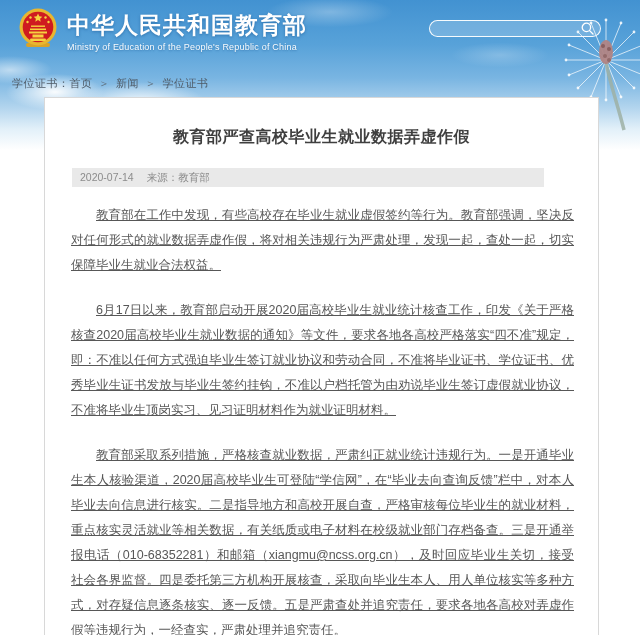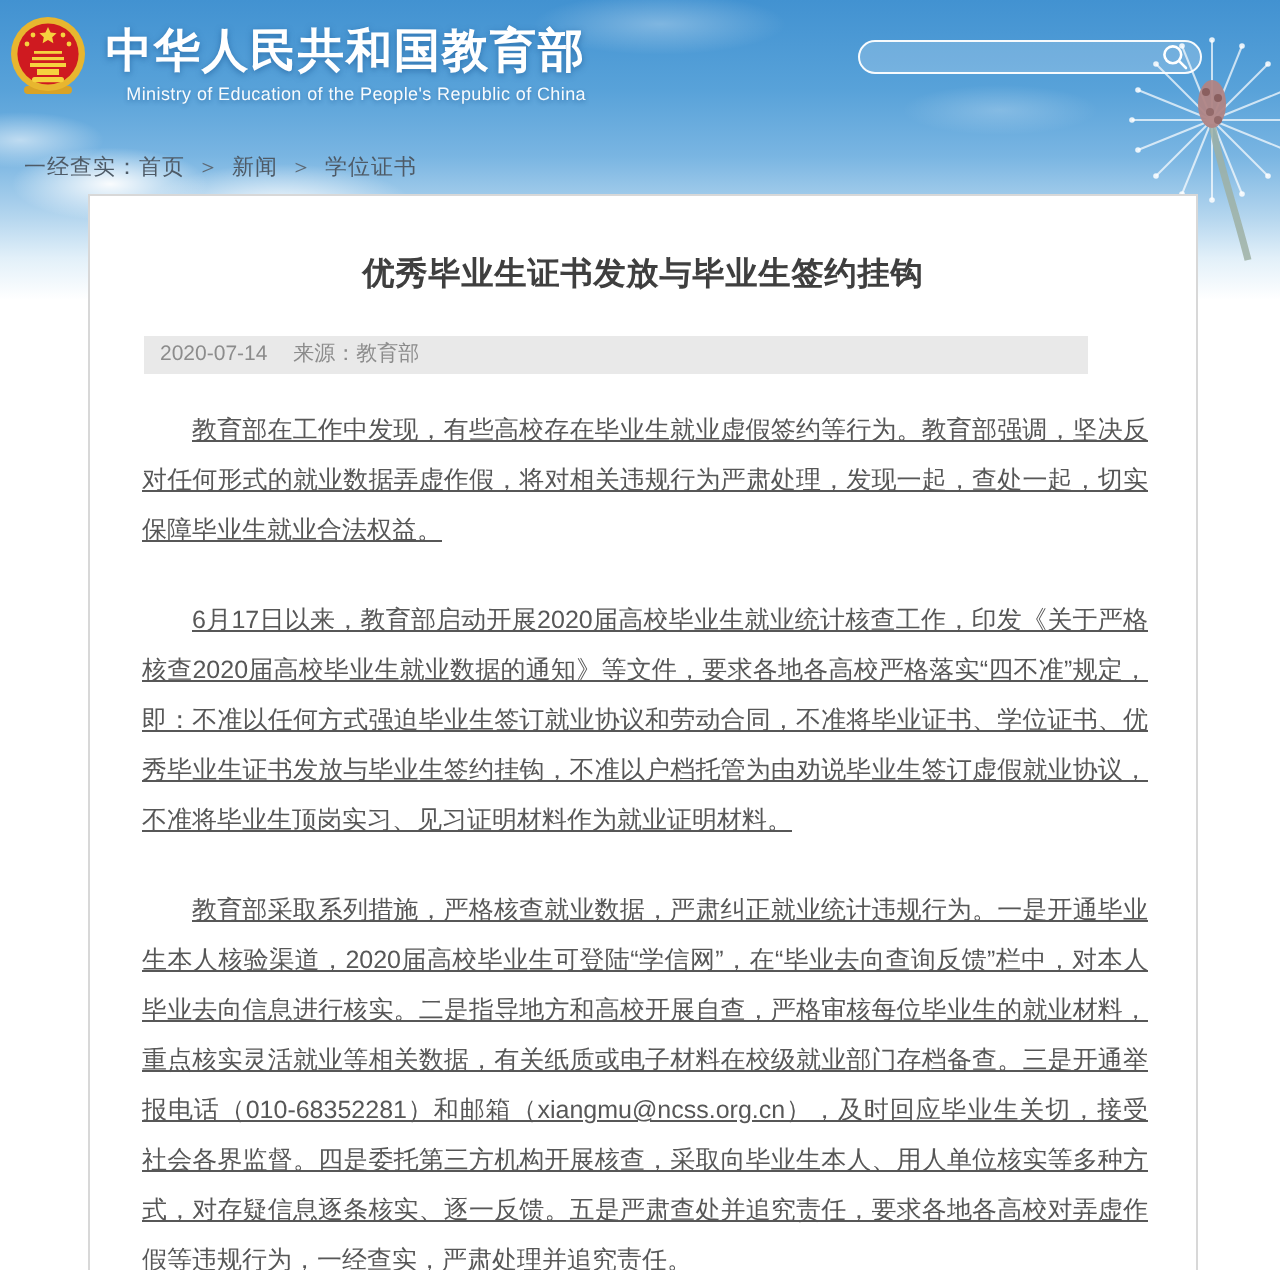--- a/index.html
+++ b/index.html
@@ -19,21 +19,21 @@
       radial-gradient(95px 30px at 140px 103px, rgba(255,255,255,.85), rgba(255,255,255,0) 70%),
       radial-gradient(60px 20px at 10px 70px,  rgba(255,255,255,.55), rgba(255,255,255,0) 70%),
       radial-gradient(90px 22px at 330px 12px, rgba(255,255,255,.30), rgba(255,255,255,0) 70%),
       radial-gradient(70px 18px at 500px 55px, rgba(255,255,255,.22), rgba(255,255,255,0) 70%),
       linear-gradient(180deg, #4292d1 0%, #58a2d9 30%, #79b5e2 52%, #b3d5ee 72%, #e2f0f9 86%, #ffffff 100%);
   }
   .dandelion { position: absolute; left: 560px; top: 16px; }
 
   
   .masthead { position: absolute; top: 0; left: 0; width: 640px; height: 64px; }
-  .logo { position: absolute; left: 4px; top: 7px; display: flex; align-items: flex-start; text-decoration: none; cursor: pointer; text-align: right; }
+  .logo { position: absolute; left: 18px; top: 7px; display: flex; align-items: flex-start; text-decoration: none; cursor: pointer; }
   .titles { margin-left: 9px; }
   .site-title {
     color: #ffffff; font-size: 23px; font-weight: bold; letter-spacing: 1px;
     text-shadow: 0 1px 3px rgba(20, 80, 140, .55); line-height: 30px; margin-top: 3px;
   }
   .site-subtitle {
     color: rgba(255,255,255,.96); font-size: 9px; letter-spacing: .2px; margin-top: 2px;
     text-shadow: 0 1px 2px rgba(20, 80, 140, .45);
   }
   .searchbox {
@@ -156,25 +156,25 @@
     <div class="searchbox">
       <input class="search-input" type="text" placeholder="" style="">
       <svg class="search-icon" width="13" height="13" viewBox="0 0 13 13">
         <circle cx="5.4" cy="5.4" r="4.2" fill="none" stroke="#ffffff" stroke-width="1.3"></circle>
         <line x1="8.6" y1="8.6" x2="12" y2="12" stroke="#ffffff" stroke-width="1.3" stroke-linecap="round"></line>
       </svg>
     </div>
   </div>
 
   <div class="breadcrumb">
-    <span>一经查实：</span><a>首页</a><span class="sep">＞</span><a>新闻</a><span class="sep">＞</span><a>学位证书</a>
+    <span>学位证书：</span><a>首页</a><span class="sep">＞</span><a>新闻</a><span class="sep">＞</span><a>学位证书</a>
   </div>
 
   <div class="content-box">
-    <h1 class="article-title">优秀毕业生证书发放与毕业生签约挂钩</h1>
+    <h1 class="article-title">教育部严查高校毕业生就业数据弄虚作假</h1>
 
     <div class="meta-bar">
       <span>2020-07-14</span>
       <span class="src">来源：教育部</span>
     </div>
 
     <div class="article-body">
       <p>教育部在工作中发现，有些高校存在毕业生就业虚假签约等行为。教育部强调，坚决反对任何形式的就业数据弄虚作假，将对相关违规行为严肃处理，发现一起，查处一起，切实保障毕业生就业合法权益。</p>
       <p>6月17日以来，教育部启动开展2020届高校毕业生就业统计核查工作，印发《关于严格核查2020届高校毕业生就业数据的通知》等文件，要求各地各高校严格落实“四不准”规定，即：不准以任何方式强迫毕业生签订就业协议和劳动合同，不准将毕业证书、学位证书、优秀毕业生证书发放与毕业生签约挂钩，不准以户档托管为由劝说毕业生签订虚假就业协议，不准将毕业生顶岗实习、见习证明材料作为就业证明材料。</p>
       <p>教育部采取系列措施，严格核查就业数据，严肃纠正就业统计违规行为。一是开通毕业生本人核验渠道，2020届高校毕业生可登陆“学信网”，在“毕业去向查询反馈”栏中，对本人毕业去向信息进行核实。二是指导地方和高校开展自查，严格审核每位毕业生的就业材料，重点核实灵活就业等相关数据，有关纸质或电子材料在校级就业部门存档备查。三是开通举报电话（010-68352281）和邮箱（xiangmu@ncss.org.cn），及时回应毕业生关切，接受社会各界监督。四是委托第三方机构开展核查，采取向毕业生本人、用人单位核实等多种方式，对存疑信息逐条核实、逐一反馈。五是严肃查处并追究责任，要求各地各高校对弄虚作假等违规行为，一经查实，严肃处理并追究责任。</p>

